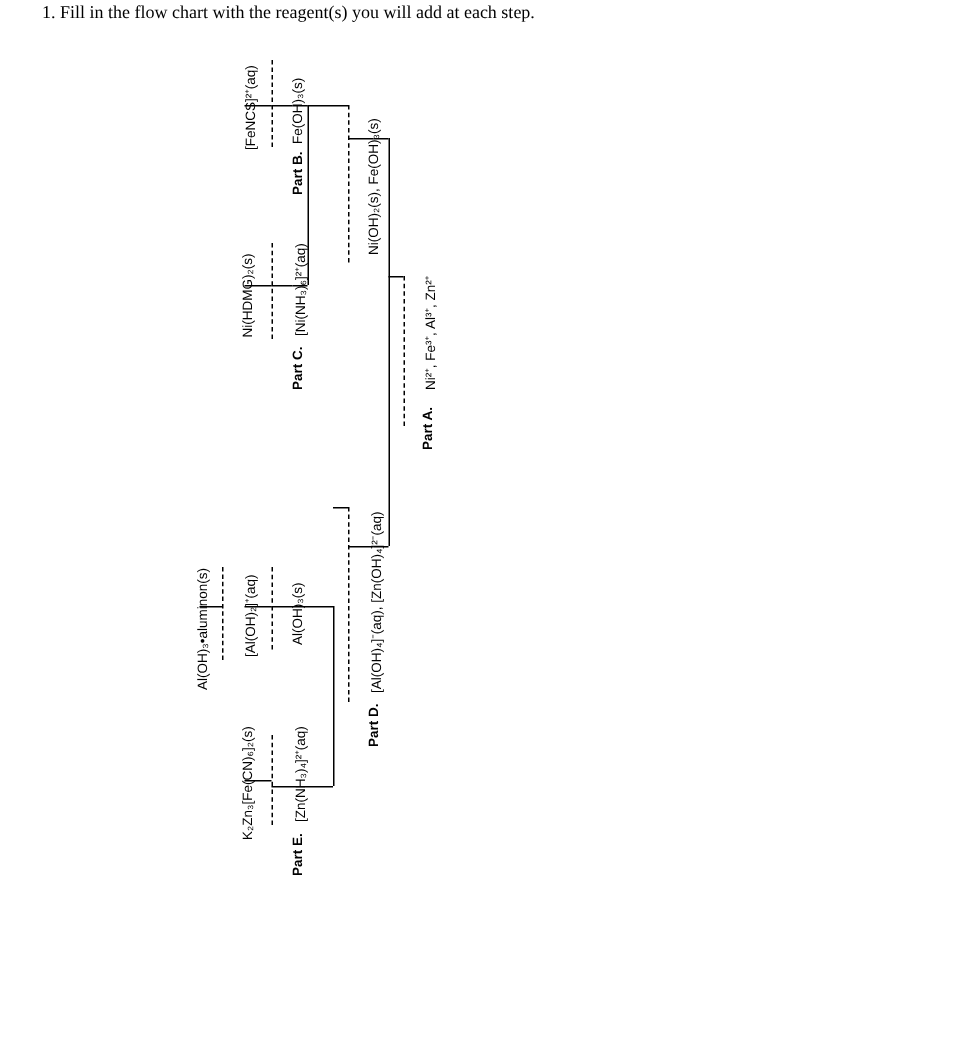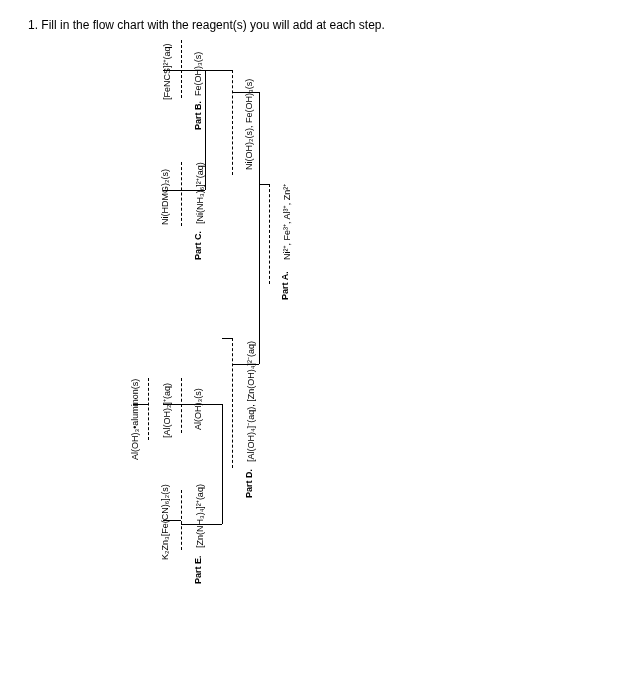--- a/index.html
+++ b/index.html
@@ -12,23 +12,24 @@
     color: #000;
     overflow: hidden;
   }
   .page {
     position: relative;
     width: 643px;
     height: 700px;
   }
   .question {
     position: absolute;
-    top: 18px;
+    top: 1px;
     left: 28px;
     font-size: 12px;
+    font-family: Liberation Serif, serif;
   }
   
 
   .lbl {
     position: absolute;
     white-space: nowrap;
     font-size: 9px;
     transform: rotate(-90deg);
     transform-origin: left top;
   }

